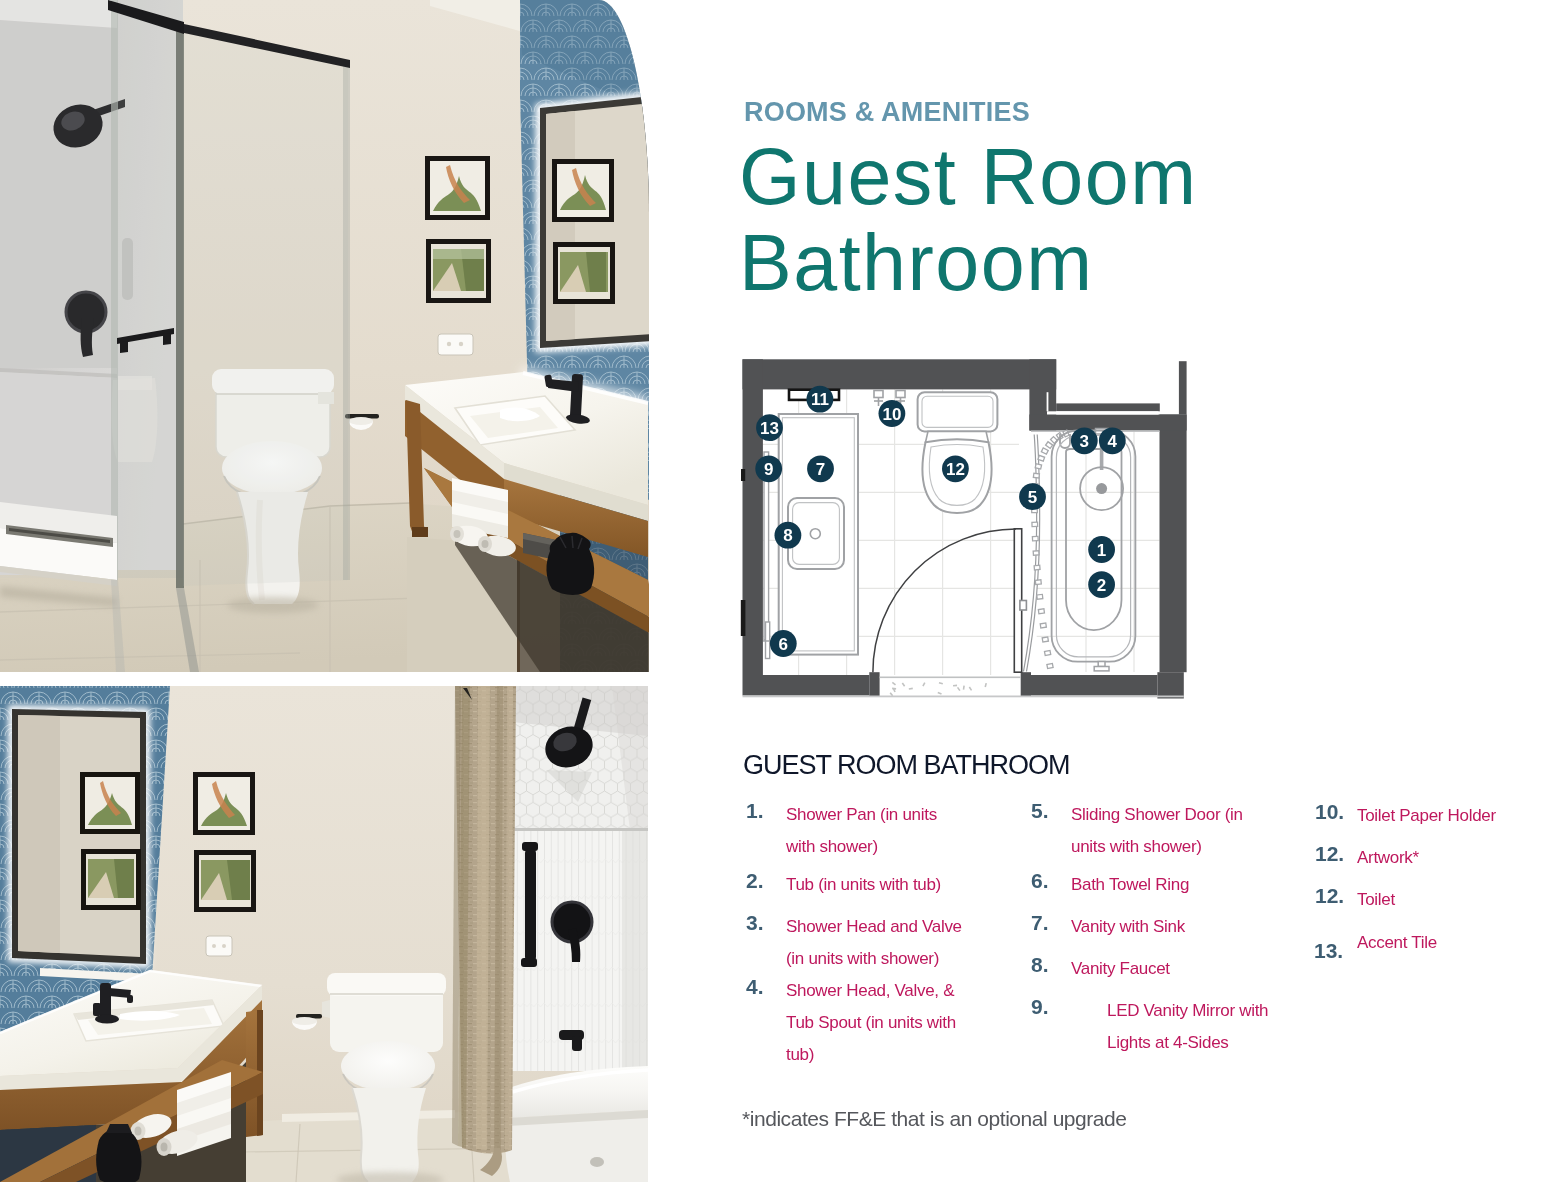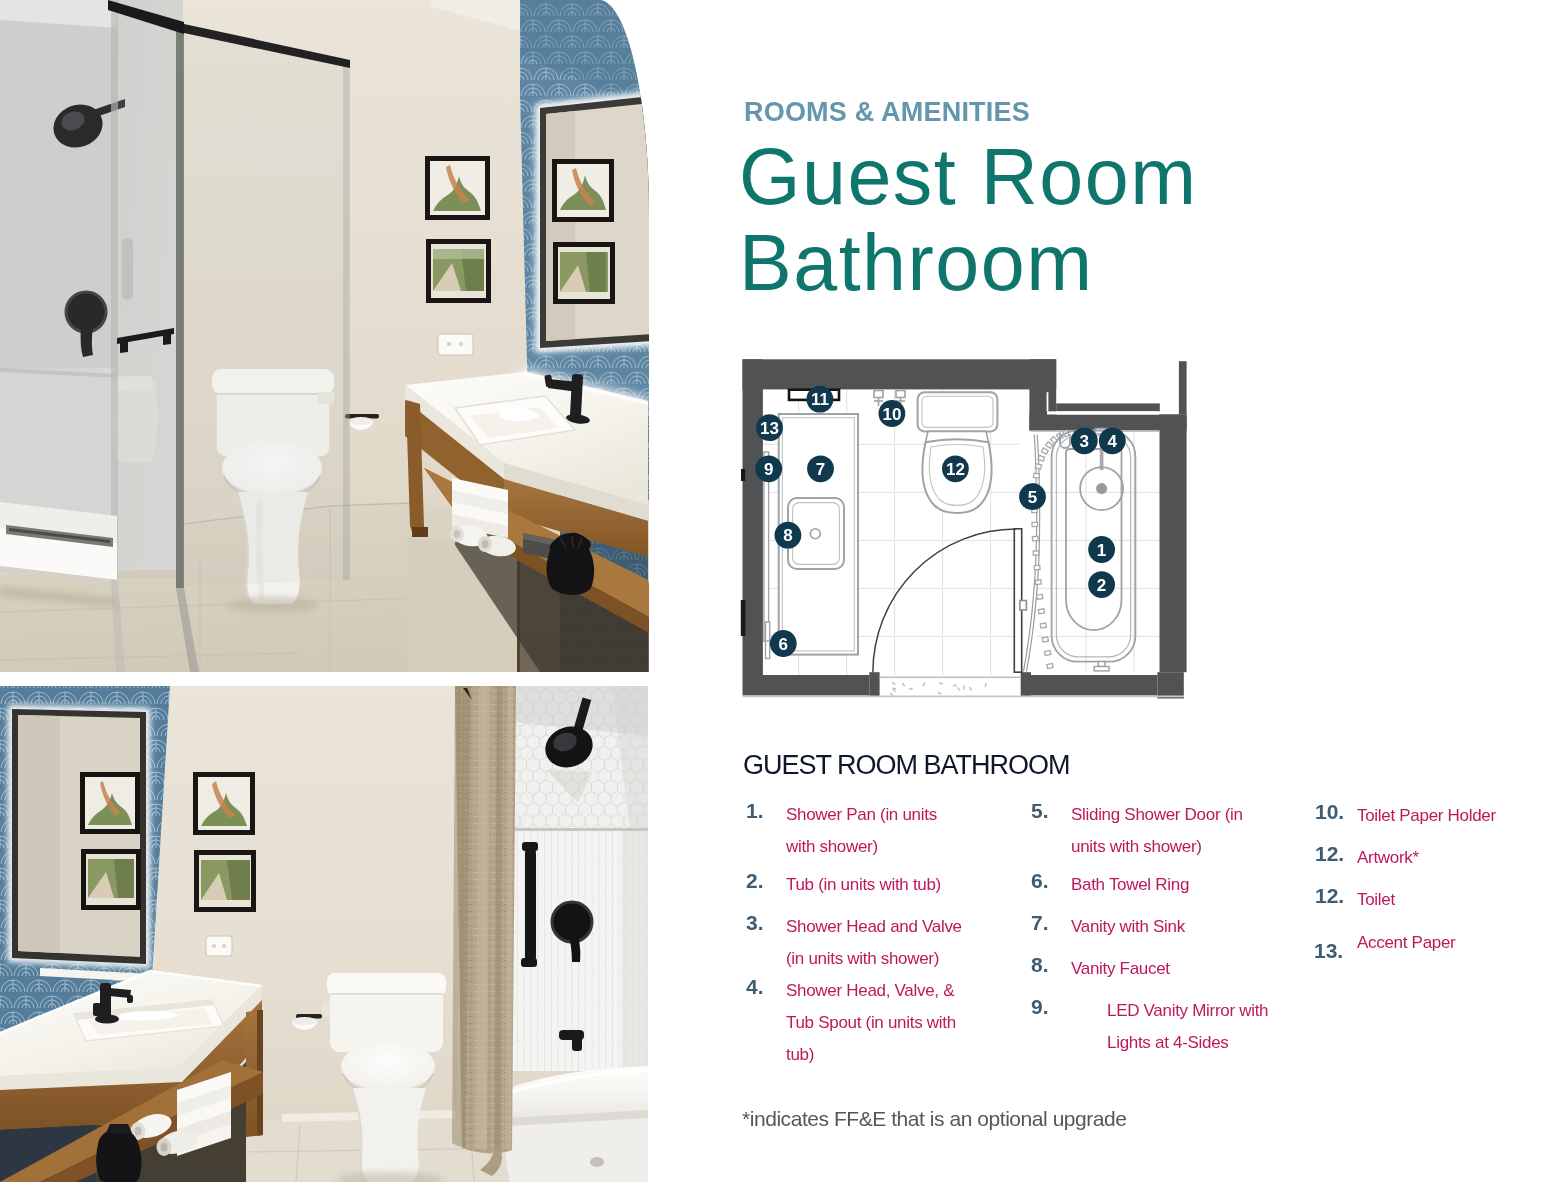--- a/index.html
+++ b/index.html
@@ -736,16 +736,16 @@
 <div class="num" style="left:1031px;top:995px;">9.</div>
 <div class="itm" style="left:1071px;top:995px;margin-left:36px;">LED Vanity Mirror with<br>Lights at 4-Sides</div>
 
 <div class="num" style="left:1315px;top:800px;">10.</div>
 <div class="itm" style="left:1357px;top:800px;">Toilet Paper Holder</div>
 <div class="num" style="left:1315px;top:842px;">12.</div>
 <div class="itm" style="left:1357px;top:842px;">Artwork*</div>
 <div class="num" style="left:1315px;top:884px;">12.</div>
 <div class="itm" style="left:1357px;top:884px;">Toilet</div>
 <div class="num" style="left:1314px;top:927px;margin-top:12px;">13.</div>
-<div class="itm" style="left:1357px;top:927px;">Accent Paper</div>
+<div class="itm" style="left:1357px;top:927px;">Accent Tile</div>
 
 <div class="abs foot">*indicates FF&amp;E that is an optional upgrade</div>
 </div>
 
 </body></html>

